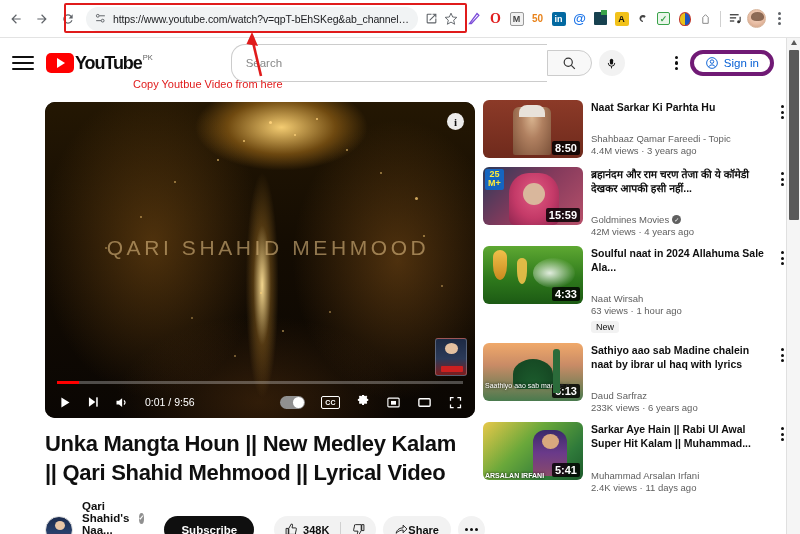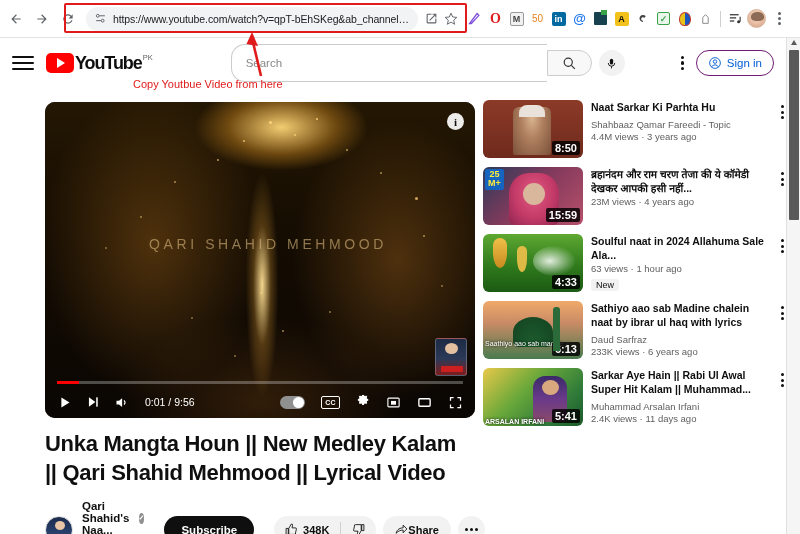--- a/index.html
+++ b/index.html
@@ -102,21 +102,21 @@
   .mic-btn {
     width:26px; height:26px; border-radius:50%; background:#f2f2f2;
     display:flex; align-items:center; justify-content:center; margin-left:7px;
   }
 
   .hdr-right { display:flex; align-items:center; margin-left:auto; margin-right:12px; gap:12px; }
   .kebab-yt { display:flex; flex-direction:column; gap:2.5px; align-items:center; }
   .kebab-yt i { width:3.2px; height:3.2px; border-radius:50%; background:#0f0f0f; display:block; }
   .signin {
     display:flex; align-items:center; gap:5px; height:26px; padding:0 11px;
-    border:1px solid #701a75; border-radius:14px; color:#065fd4; font-size:11.5px;
+    border:4px solid #701a75; border-radius:14px; color:#065fd4; font-size:11.5px;
   }
 
   
   .annot-text {
     position:absolute; left:133px; top:78px; font-size:11px; color:#e01b1b;
     font-family:"Liberation Sans", sans-serif; white-space:nowrap; z-index:35;
   }
   .annot-arrow { position:absolute; left:240px; top:28px; z-index:35; }
 
   
@@ -134,21 +134,21 @@
       radial-gradient(ellipse 22px 150px at 50.5% 58%, rgba(255,225,150,.95) 0%, rgba(255,180,60,.25) 40%, transparent 75%),
       radial-gradient(ellipse 160px 220px at 25% 45%, rgba(150,95,25,.45) 0%, transparent 70%),
       radial-gradient(ellipse 150px 200px at 82% 50%, rgba(160,100,30,.42) 0%, transparent 70%),
       radial-gradient(ellipse 200px 120px at 50% 95%, rgba(120,70,20,.35) 0%, transparent 72%),
       linear-gradient(180deg,#241703 0%, #140c02 45%, #0a0603 100%);
   }
   .sparks { position:absolute; inset:0; }
   .spark { position:absolute; border-radius:50%; background:#ffd27a; }
   .vid-title-text {
     position:absolute; left:0; right:0; top:134px; text-align:center;
-    font-size:14px; letter-spacing:3.6px; color:rgba(215,180,125,.62);
+    font-size:21px; letter-spacing:3.6px; color:rgba(215,180,125,.62);
     font-family:"Liberation Sans", sans-serif;
     padding-left:16px;
   }
   .info-badge {
     position:absolute; right:11px; top:11px; width:17px; height:17px; border-radius:50%;
     background:rgba(255,255,255,.92); display:flex; align-items:center; justify-content:center;
     color:#111; font-size:11px; font-weight:bold; font-family:"Liberation Serif", serif;
   }
   .watermark {
     position:absolute; right:8px; bottom:42px; width:32px; height:38px; border-radius:3px;
@@ -239,21 +239,21 @@
   }
   .dur {
     position:absolute; right:3px; bottom:3px; background:rgba(0,0,0,.82); color:#fff;
     font-size:11px; font-weight:bold; padding:1px 3px; border-radius:2px;
   }
   .sug-info { flex:1; min-width:0; padding-right:16px; }
   .sug-title {
     font-size:10.5px; font-weight:bold; color:#0f0f0f; line-height:1.34;
     display:-webkit-box; -webkit-line-clamp:2; -webkit-box-orient:vertical; overflow:hidden;
   }
-  .sug-ch { font-size:9.5px; color:#606060; margin-top:5px; display:flex; align-items:center; gap:3px; }
+  .sug-ch { font-size:9.5px; color:#606060; margin-top:19px; display:flex; align-items:center; gap:3px; }
   .sug-stats { font-size:9.5px; color:#606060; margin-top:1px; }
   .badge-new {
     display:inline-block; margin-top:3px; font-size:9px; color:#0f0f0f; background:#f2f2f2;
     padding:1px 5px; border-radius:3px;
   }
   .sug-kebab {
     position:absolute; right:2px; top:5px; display:flex; flex-direction:column;
     gap:2.5px; align-items:center;
   }
   .sug-kebab i { width:3px; height:3px; border-radius:50%; background:#0f0f0f; display:block; }
@@ -373,21 +373,21 @@
             <path d="M4 20L16 4l3 3L7 20z" fill="none" stroke="#7b4bd8" stroke-width="2"></path>
           </svg>
       </div>
       <div class="ext">
         <span style="color:#e02020;font-size:14px;font-weight:bold;font-family:'Liberation Serif',serif;">O</span>
       </div>
       <div class="ext">
         <span style="display:flex;align-items:center;justify-content:center;width:14px;height:14px;background:#f1f1f1;border:1px solid #9a9a9a;border-radius:2px;color:#444;font-size:9px;font-weight:bold;">M</span>
       </div>
       <div class="ext">
-        <span style="color:#e8821a;font-size:10px;font-weight:normal;">50</span>
+        <span style="color:#e8821a;font-size:10px;font-weight:bold;">50</span>
       </div>
       <div class="ext">
         <span style="display:flex;align-items:center;justify-content:center;width:14px;height:14px;background:#0369a1;border-radius:2px;color:#fff;font-size:9px;font-weight:bold;">in</span>
       </div>
       <div class="ext">
         <span style="color:#1a73e8;font-size:13px;">@</span>
       </div>
       <div class="ext">
         <span style="display:block;width:13px;height:13px;background:#17414f;border-radius:1px;position:relative;">
           <span style="position:absolute;right:0;top:-2px;width:6px;height:5px;background:#3aa34a;"></span>
@@ -636,35 +636,42 @@
           </div>
       </div>
 
       <div class="sug">
         <div class="thumb th2">
           <span class="badge25">25<br>M+</span>
           <span class="dur">15:59</span>
         </div>
         <div class="sug-info">
           <div class="sug-title">ब्रहानंदम और राम चरण तेजा की ये कॉमेडी देखकर आपकी हसी नहीं...</div>
-          <div class="sug-stats">23M views  ·  4 years ago</div>
+          <div class="sug-ch">
+            <span>Goldmines Movies</span>
+            <span class="ver-dot">✓</span>
+          </div>
+          <div class="sug-stats">42M views  ·  4 years ago</div>
         </div>
         <div class="sug-kebab">
             <i></i>
             <i></i>
             <i></i>
           </div>
       </div>
 
       <div class="sug">
         <div class="thumb th3">
           <span class="dur">4:33</span>
         </div>
         <div class="sug-info">
           <div class="sug-title">Soulful naat in 2024 Allahuma Sale Ala...</div>
+          <div class="sug-ch">
+            <span>Naat Wirsah</span>
+          </div>
           <div class="sug-stats">63 views  ·  1 hour ago</div>
           <div class="badge-new">New</div>
         </div>
         <div class="sug-kebab">
             <i></i>
             <i></i>
             <i></i>
           </div>
       </div>
 

